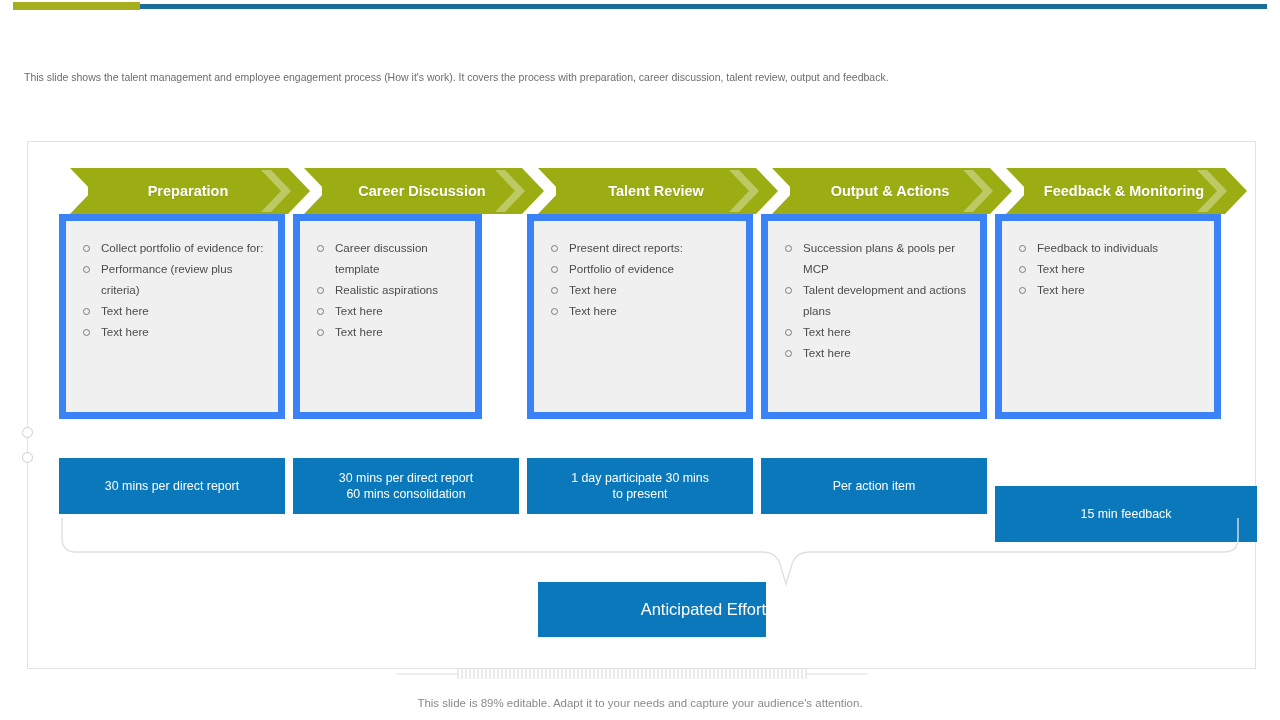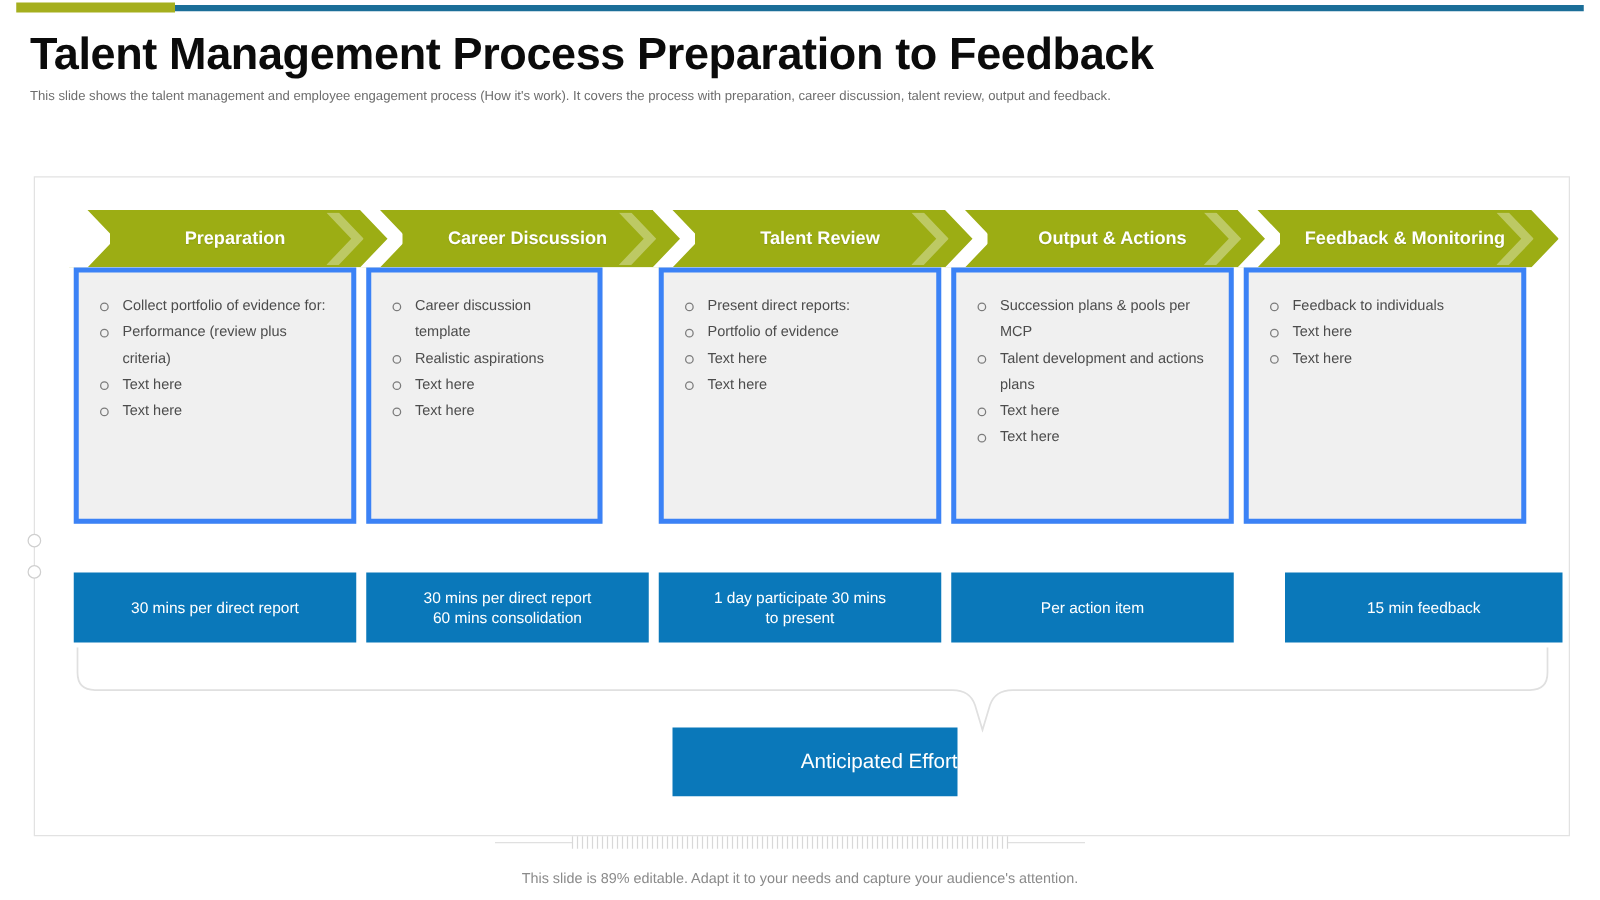--- a/index.html
+++ b/index.html
@@ -77,21 +77,21 @@
     position:relative; z-index:3;
     color:#ffffff; font-size:14.5px; font-weight:bold;
     text-align:center; white-space:nowrap;
     text-shadow:0 1px 1px rgba(0,0,0,0.13);
     padding-left:10px;
   }
 
   
   .content-box {
     position:absolute; top:214px; height:205px;
-    background:#F0F0F0; border:4px solid #3b82f6;
+    background:#F0F0F0; border:7px solid #3b82f6;
     padding:16px 10px 10px 14px;
   }
   .content-box ul { list-style:none; }
   .content-box li {
     position:relative; padding-left:21px;
     font-size:11.6px; color:#4c4c4c; line-height:21px;
     margin-bottom:0px;
   }
   .content-box li::before {
     content:""; position:absolute; left:3px; top:7.5px;
@@ -125,21 +125,20 @@
   }
 </style>
 </head>
 <body>
 
 <div class="slide">
 
   <div class="topbar-green"></div>
   <div class="topbar-blue"></div>
 
-  <div class="title">Talent Management Process Preparation to Feedback</div>
   <div class="subtitle">This slide shows the talent management and employee engagement process (How it's work). It covers the process with preparation, career discussion, talent review, output and feedback.</div>
 
   <div class="frame"></div>
   <div class="frame-dot d1"></div>
   <div class="frame-dot d2"></div>
 
   <div class="chevrons" id="chevron-row">
       <div class="chev" style="left: 0px; width: 256px;">
         <div class="chev-shape"></div>
         <div class="chev-notch"></div>
@@ -222,21 +221,21 @@
         <span style="white-space: pre-line;">30 mins per direct report
 60 mins consolidation</span>
       </div>
       <div class="blue-box" style="left: 527px; width: 226px;">
         <span style="white-space: pre-line;">1 day participate 30 mins
 to present</span>
       </div>
       <div class="blue-box" style="left: 761px; width: 226px;">
         <span style="white-space: pre-line;">Per action item</span>
       </div>
-      <div class="blue-box" style="left: 1028px; width: 222px;">
+      <div class="blue-box" style="left: 995px; width: 262px; margin-top: 28px;">
         <span style="white-space: pre-line;">15 min feedback</span>
       </div>
     </div>
 
   <svg class="bracket" viewBox="0 0 1180 70" preserveAspectRatio="none">
     <path d="M2,2 L2,22 Q2,36 16,36 L702,36 Q716,36 720,48 L726,68 L732,48 Q736,36 750,36 L1164,36 Q1178,36 1178,22 L1178,2" fill="none" stroke="#e0e0e0" stroke-width="1.4"></path>
   </svg>
 
   <div class="effort-box">
     <span>Anticipated Effort</span>

